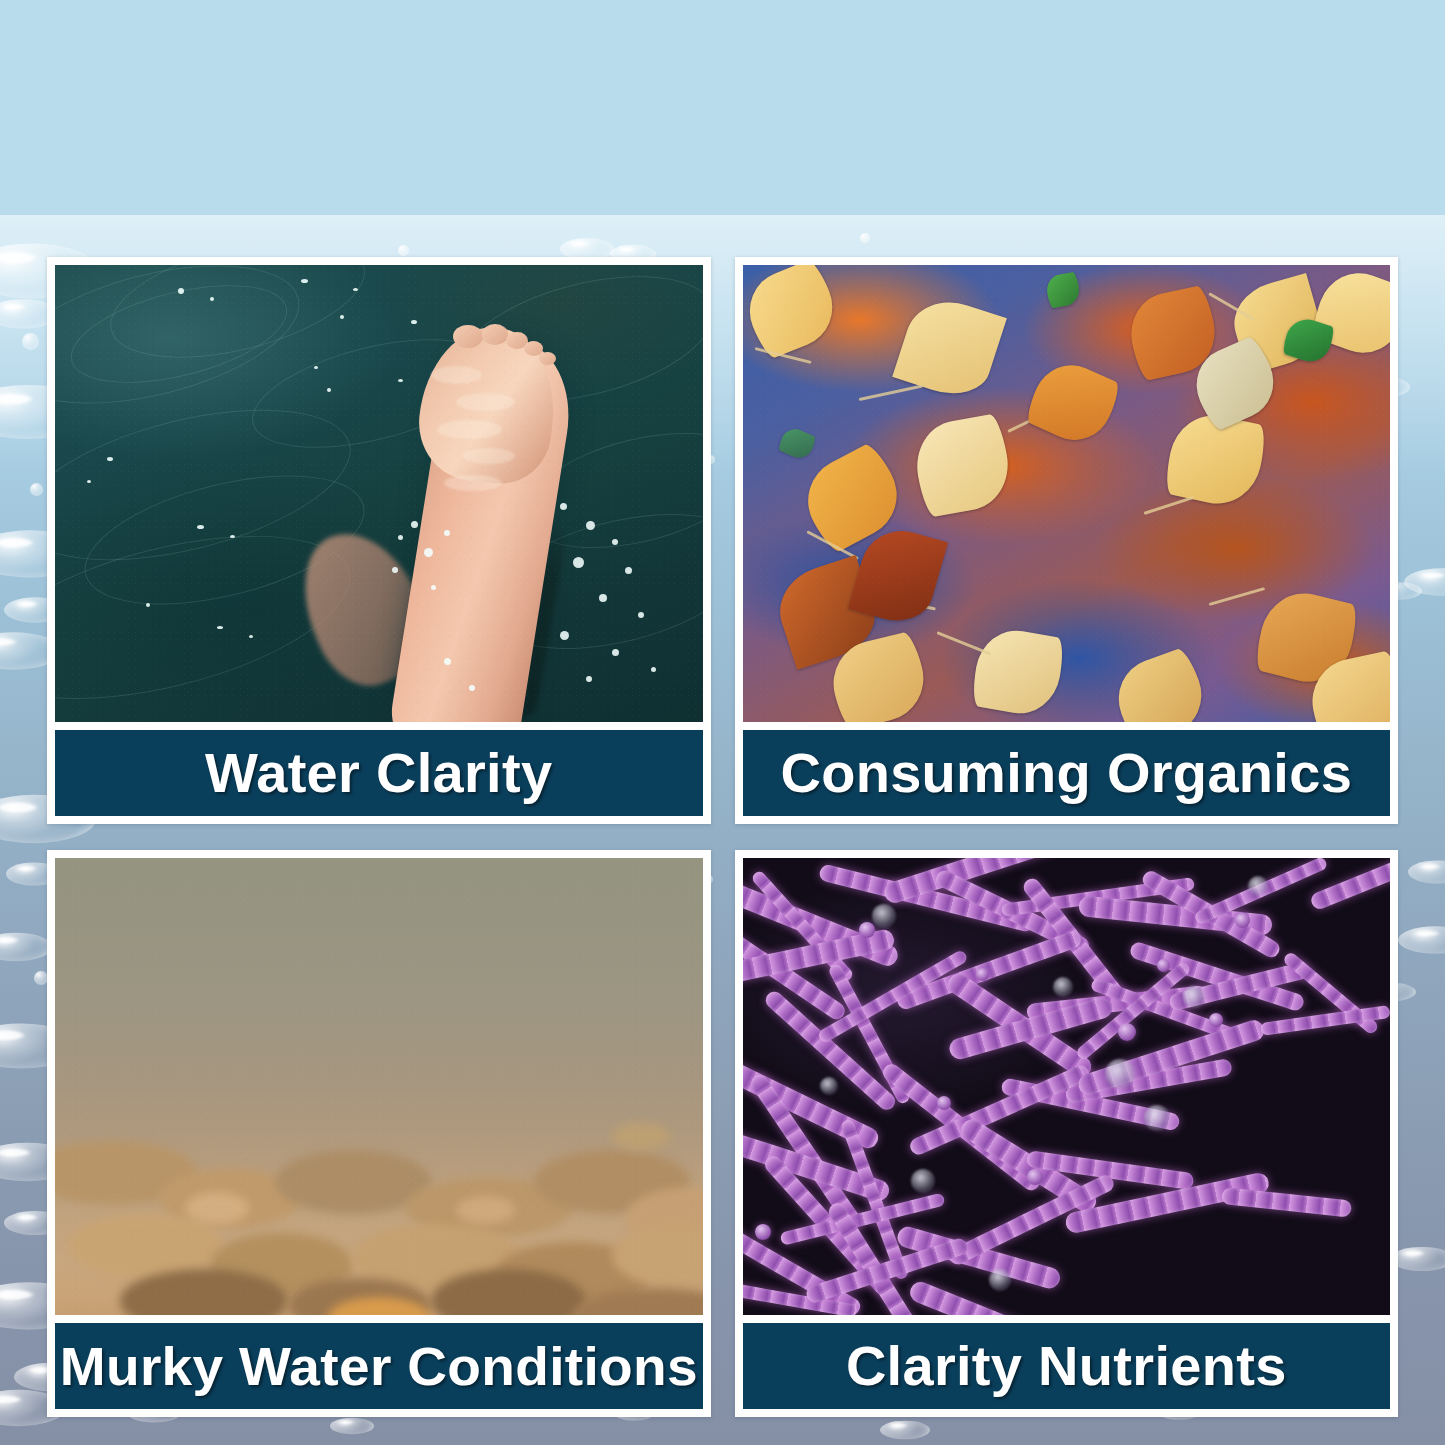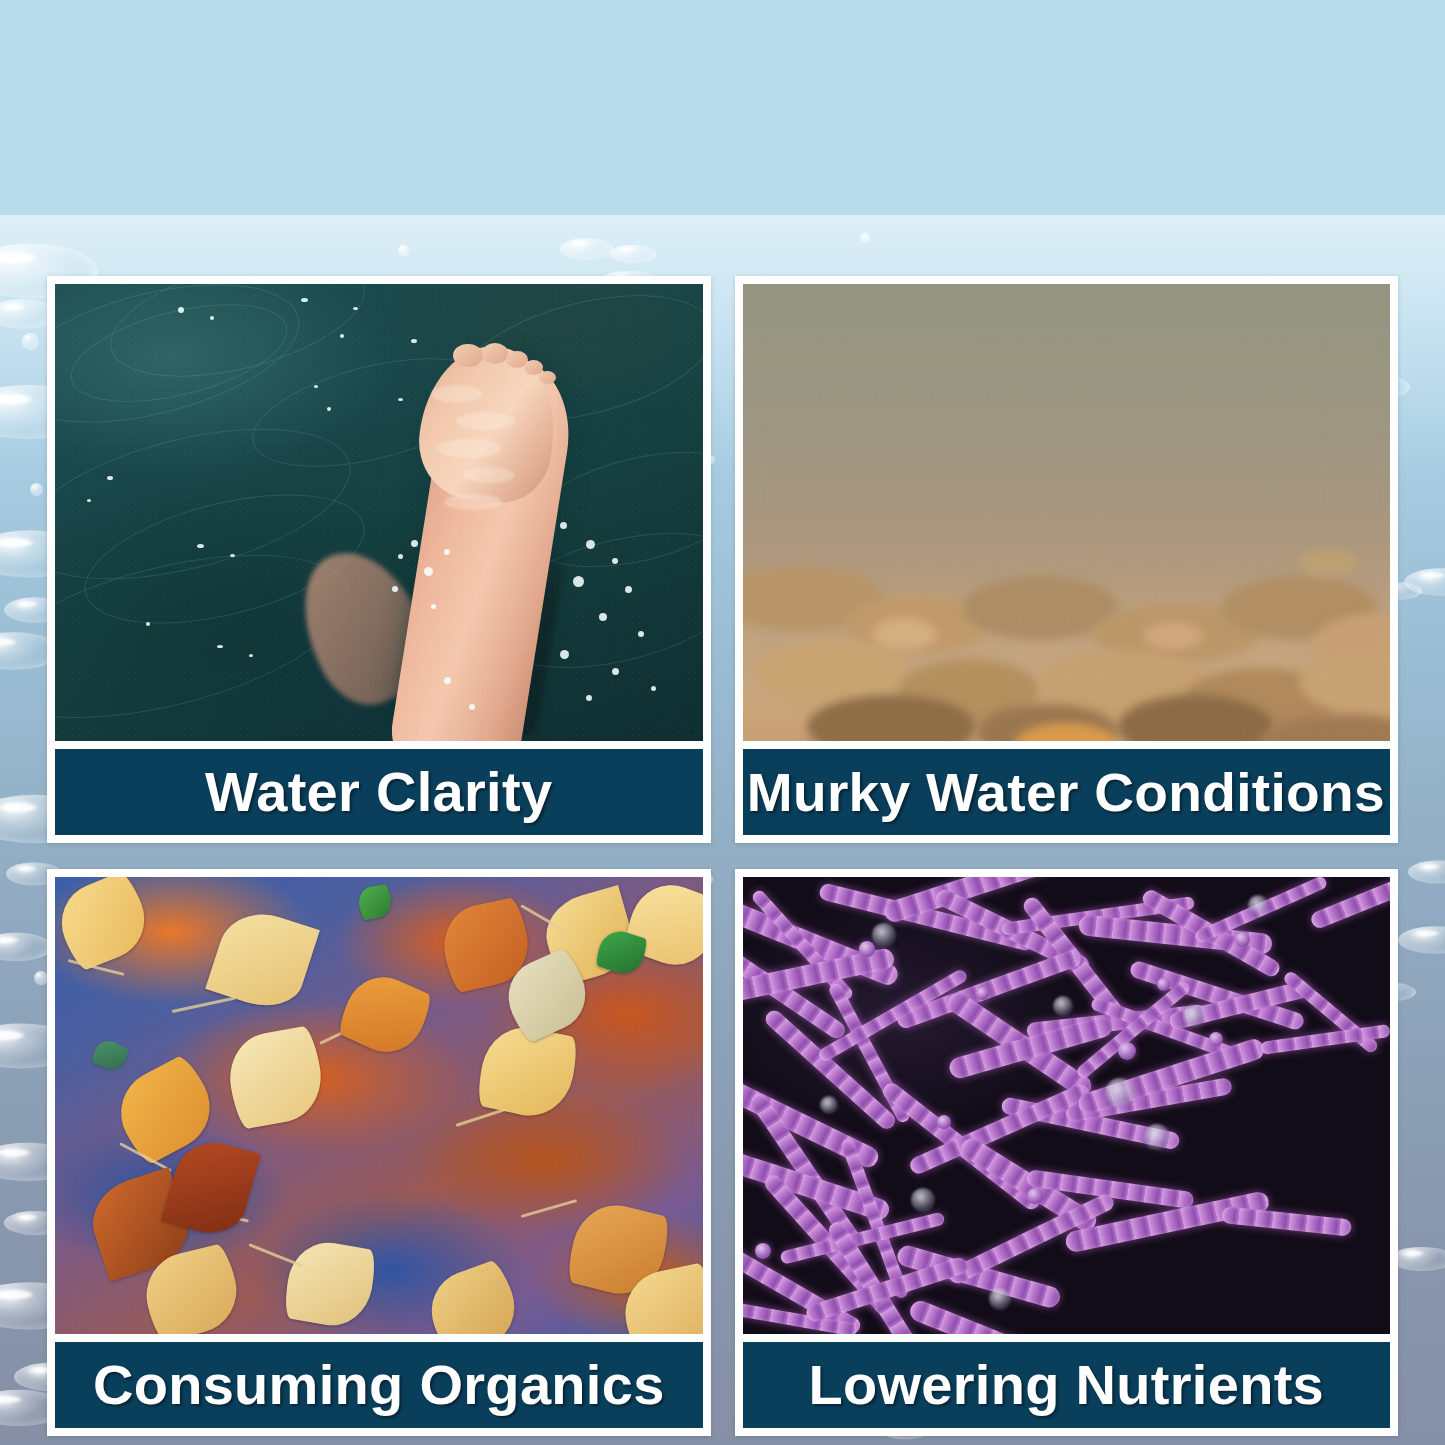--- a/index.html
+++ b/index.html
@@ -96,21 +96,21 @@
     background: rgba(255,255,255,0.85);
     filter: blur(2px);
   }
   .bubble.flat { border-radius: 50%; transform: scaleY(0.55); }
   .bubble.tiny::after { display: none; }
 
   
   .grid {
     position: absolute;
     left: 47px;
-    top: 276px;
+    top: 257px;
     width: 1351px;
     height: 1160px;
     display: grid;
     grid-template-columns: 1fr 1fr;
     grid-template-rows: 1fr 1fr;
     column-gap: 24px;
     row-gap: 26px;
   }
   .card {
     position: relative;
@@ -463,20 +463,79 @@
           <div class="sparkle" style="left:27%; top:59%; width:5px; height:3px;"></div>
           <div class="sparkle" style="left:14%; top:74%; width:4px; height:4px;"></div>
           <div class="sparkle" style="left:25%; top:79%; width:6px; height:3px;"></div>
           <div class="sparkle" style="left:30%; top:81%; width:4px; height:3px;"></div>
           <div class="sparkle" style="left:40%; top:22%; width:4px; height:3px;"></div>
           <div class="speckle"></div>
         </div>
       </div>
       <div class="card-label">
         <span>Water Clarity</span>
+      </div>
+    </div>
+
+    <div class="card">
+      <div class="card-photo">
+        <div class="photo-leaves">
+
+          <div class="leaf round" style="left:1%; top:1%; width:13%; height:17%; background:linear-gradient(135deg,#f7dc8e,#e9b85c); transform:rotate(-22deg);"></div>
+          <div class="leafstem" style="left:2%; top:18%; width:9%; height:3px; transform:rotate(14deg);"></div>
+
+          <div class="leaf pointy" style="left:25%; top:8%; width:14%; height:20%; background:linear-gradient(140deg,#f6e2a4,#e4c072); transform:rotate(18deg);"></div>
+          <div class="leafstem" style="left:18%; top:29%; width:10%; height:3px; transform:rotate(-12deg);"></div>
+
+          <div class="leaf round" style="left:27%; top:34%; width:14%; height:20%; background:linear-gradient(150deg,#f8e7b8,#e6c77e); transform:rotate(-10deg);"></div>
+          <div class="leafstem" style="left:41%; top:36%; width:9%; height:3px; transform:rotate(-26deg);"></div>
+
+          <div class="leaf round" style="left:66%; top:33%; width:14%; height:19%; background:linear-gradient(140deg,#f7dd92,#e3b659); transform:rotate(12deg);"></div>
+          <div class="leafstem" style="left:62%; top:54%; width:8%; height:3px; transform:rotate(-18deg);"></div>
+
+          <div class="leaf round" style="left:10%; top:42%; width:14%; height:18%; background:linear-gradient(150deg,#f2b54a,#dc8f2f); transform:rotate(-28deg);"></div>
+          <div class="leafstem" style="left:10%; top:58%; width:9%; height:3px; transform:rotate(28deg);"></div>
+
+          <div class="leaf pointy" style="left:76%; top:4%; width:13%; height:18%; background:linear-gradient(140deg,#f6dd93,#e0b257); transform:rotate(-16deg);"></div>
+          <div class="leafstem" style="left:72%; top:6%; width:8%; height:3px; transform:rotate(30deg);"></div>
+
+          <div class="leaf round" style="left:89%; top:2%; width:13%; height:17%; background:linear-gradient(150deg,#f9e3a0,#e8c06a); transform:rotate(20deg);"></div>
+
+          <div class="leaf round" style="left:60%; top:6%; width:13%; height:18%; background:linear-gradient(140deg,#e1873a,#c35f22); transform:rotate(-12deg);"></div>
+
+          <div class="leaf round" style="left:45%; top:22%; width:12%; height:16%; background:linear-gradient(150deg,#eda13e,#d07526); transform:rotate(24deg);"></div>
+
+          <div class="leaf pointy" style="left:6%; top:66%; width:14%; height:20%; background:linear-gradient(140deg,#d06a2c,#8d3e19); transform:rotate(-18deg);"></div>
+          <div class="leafstem" style="left:20%; top:72%; width:10%; height:3px; transform:rotate(12deg);"></div>
+
+          <div class="leaf pointy" style="left:18%; top:58%; width:12%; height:20%; background:linear-gradient(150deg,#b94a23,#7d2d13); transform:rotate(16deg);"></div>
+
+          <div class="leaf round" style="left:14%; top:82%; width:14%; height:18%; background:linear-gradient(150deg,#f0cf86,#d9a95a); transform:rotate(-14deg);"></div>
+
+          <div class="leaf round" style="left:36%; top:80%; width:13%; height:18%; background:linear-gradient(140deg,#f6e6b4,#e0c07c); transform:rotate(10deg);"></div>
+          <div class="leafstem" style="left:30%; top:80%; width:9%; height:3px; transform:rotate(22deg);"></div>
+
+          <div class="leaf round" style="left:58%; top:86%; width:13%; height:17%; background:linear-gradient(150deg,#eecf84,#d5a455); transform:rotate(-20deg);"></div>
+
+          <div class="leaf round" style="left:80%; top:72%; width:14%; height:19%; background:linear-gradient(140deg,#e8a957,#c87c2c); transform:rotate(14deg);"></div>
+          <div class="leafstem" style="left:72%; top:74%; width:9%; height:3px; transform:rotate(-16deg);"></div>
+
+          <div class="leaf round" style="left:88%; top:86%; width:14%; height:18%; background:linear-gradient(150deg,#f3d88f,#dfae5e); transform:rotate(-12deg);"></div>
+
+          <div class="leaf round" style="left:70%; top:18%; width:12%; height:16%; background:linear-gradient(150deg,#e7e0c0,#cbbf93); transform:rotate(-24deg);"></div>
+
+          <div class="leaf round" style="left:47%; top:2%; width:5%; height:7%; background:linear-gradient(140deg,#4fb04c,#2d7a31); transform:rotate(-10deg);"></div>
+          <div class="leaf round" style="left:84%; top:12%; width:7%; height:9%; background:linear-gradient(140deg,#3fa84a,#23702e); transform:rotate(18deg);"></div>
+          <div class="leaf round" style="left:6%; top:36%; width:5%; height:6%; background:linear-gradient(140deg,#49a55a,#2b6d3c); transform:rotate(24deg); opacity:0.8;"></div>
+
+          <div class="speckle" style="opacity:0.3;"></div>
+        </div>
+      </div>
+      <div class="card-label">
+        <span>Consuming Organics</span>
       </div>
     </div>
 
     <div class="card">
       <div class="card-photo">
         <div class="photo-murky">
           <div class="silt-haze"></div>
 
           <div class="silt" style="left:-4%; top:62%; width:26%; height:14%; background:#b89568;"></div>
           <div class="silt" style="left:16%; top:68%; width:22%; height:13%; background:#c09a6b;"></div>
@@ -495,79 +554,20 @@
           <div class="silt" style="left:80%; top:94%; width:26%; height:12%; background:#a07a52;"></div>
           <div class="silt" style="left:42%; top:96%; width:16%; height:10%; background:#d89b4c;"></div>
           <div class="silt" style="left:20%; top:73%; width:10%; height:7%; background:#d3ae80;"></div>
           <div class="silt" style="left:62%; top:74%; width:9%; height:6%; background:#cfa87c;"></div>
           <div class="silt" style="left:86%; top:58%; width:9%; height:6%; background:#bda072;"></div>
           <div class="speckle" style="opacity:0.35;"></div>
         </div>
       </div>
       <div class="card-label wide">
         <span>Murky Water Conditions</span>
-      </div>
-    </div>
-
-    <div class="card">
-      <div class="card-photo">
-        <div class="photo-leaves">
-
-          <div class="leaf round" style="left:1%; top:1%; width:13%; height:17%; background:linear-gradient(135deg,#f7dc8e,#e9b85c); transform:rotate(-22deg);"></div>
-          <div class="leafstem" style="left:2%; top:18%; width:9%; height:3px; transform:rotate(14deg);"></div>
-
-          <div class="leaf pointy" style="left:25%; top:8%; width:14%; height:20%; background:linear-gradient(140deg,#f6e2a4,#e4c072); transform:rotate(18deg);"></div>
-          <div class="leafstem" style="left:18%; top:29%; width:10%; height:3px; transform:rotate(-12deg);"></div>
-
-          <div class="leaf round" style="left:27%; top:34%; width:14%; height:20%; background:linear-gradient(150deg,#f8e7b8,#e6c77e); transform:rotate(-10deg);"></div>
-          <div class="leafstem" style="left:41%; top:36%; width:9%; height:3px; transform:rotate(-26deg);"></div>
-
-          <div class="leaf round" style="left:66%; top:33%; width:14%; height:19%; background:linear-gradient(140deg,#f7dd92,#e3b659); transform:rotate(12deg);"></div>
-          <div class="leafstem" style="left:62%; top:54%; width:8%; height:3px; transform:rotate(-18deg);"></div>
-
-          <div class="leaf round" style="left:10%; top:42%; width:14%; height:18%; background:linear-gradient(150deg,#f2b54a,#dc8f2f); transform:rotate(-28deg);"></div>
-          <div class="leafstem" style="left:10%; top:58%; width:9%; height:3px; transform:rotate(28deg);"></div>
-
-          <div class="leaf pointy" style="left:76%; top:4%; width:13%; height:18%; background:linear-gradient(140deg,#f6dd93,#e0b257); transform:rotate(-16deg);"></div>
-          <div class="leafstem" style="left:72%; top:6%; width:8%; height:3px; transform:rotate(30deg);"></div>
-
-          <div class="leaf round" style="left:89%; top:2%; width:13%; height:17%; background:linear-gradient(150deg,#f9e3a0,#e8c06a); transform:rotate(20deg);"></div>
-
-          <div class="leaf round" style="left:60%; top:6%; width:13%; height:18%; background:linear-gradient(140deg,#e1873a,#c35f22); transform:rotate(-12deg);"></div>
-
-          <div class="leaf round" style="left:45%; top:22%; width:12%; height:16%; background:linear-gradient(150deg,#eda13e,#d07526); transform:rotate(24deg);"></div>
-
-          <div class="leaf pointy" style="left:6%; top:66%; width:14%; height:20%; background:linear-gradient(140deg,#d06a2c,#8d3e19); transform:rotate(-18deg);"></div>
-          <div class="leafstem" style="left:20%; top:72%; width:10%; height:3px; transform:rotate(12deg);"></div>
-
-          <div class="leaf pointy" style="left:18%; top:58%; width:12%; height:20%; background:linear-gradient(150deg,#b94a23,#7d2d13); transform:rotate(16deg);"></div>
-
-          <div class="leaf round" style="left:14%; top:82%; width:14%; height:18%; background:linear-gradient(150deg,#f0cf86,#d9a95a); transform:rotate(-14deg);"></div>
-
-          <div class="leaf round" style="left:36%; top:80%; width:13%; height:18%; background:linear-gradient(140deg,#f6e6b4,#e0c07c); transform:rotate(10deg);"></div>
-          <div class="leafstem" style="left:30%; top:80%; width:9%; height:3px; transform:rotate(22deg);"></div>
-
-          <div class="leaf round" style="left:58%; top:86%; width:13%; height:17%; background:linear-gradient(150deg,#eecf84,#d5a455); transform:rotate(-20deg);"></div>
-
-          <div class="leaf round" style="left:80%; top:72%; width:14%; height:19%; background:linear-gradient(140deg,#e8a957,#c87c2c); transform:rotate(14deg);"></div>
-          <div class="leafstem" style="left:72%; top:74%; width:9%; height:3px; transform:rotate(-16deg);"></div>
-
-          <div class="leaf round" style="left:88%; top:86%; width:14%; height:18%; background:linear-gradient(150deg,#f3d88f,#dfae5e); transform:rotate(-12deg);"></div>
-
-          <div class="leaf round" style="left:70%; top:18%; width:12%; height:16%; background:linear-gradient(150deg,#e7e0c0,#cbbf93); transform:rotate(-24deg);"></div>
-
-          <div class="leaf round" style="left:47%; top:2%; width:5%; height:7%; background:linear-gradient(140deg,#4fb04c,#2d7a31); transform:rotate(-10deg);"></div>
-          <div class="leaf round" style="left:84%; top:12%; width:7%; height:9%; background:linear-gradient(140deg,#3fa84a,#23702e); transform:rotate(18deg);"></div>
-          <div class="leaf round" style="left:6%; top:36%; width:5%; height:6%; background:linear-gradient(140deg,#49a55a,#2b6d3c); transform:rotate(24deg); opacity:0.8;"></div>
-
-          <div class="speckle" style="opacity:0.3;"></div>
-        </div>
-      </div>
-      <div class="card-label">
-        <span>Consuming Organics</span>
       </div>
     </div>
 
     <div class="card">
       <div class="card-photo">
         <div class="photo-micro">
 
           <div class="filament thick" style="left:-4%; top:4%;  width:30%; transform:rotate(22deg);"></div>
           <div class="filament" style="left:-6%; top:12%; width:26%; transform:rotate(34deg);"></div>
           <div class="filament thin" style="left:2%;  top:2%;  width:22%; transform:rotate(48deg);"></div>
@@ -633,18 +633,18 @@
           <div class="ghost-cell" style="left:62%; top:54%; width:26px; height:26px;"></div>
           <div class="ghost-cell" style="left:68%; top:28%; width:22px; height:22px;"></div>
           <div class="ghost-cell" style="left:48%; top:26%; width:20px; height:20px;"></div>
           <div class="ghost-cell" style="left:26%; top:68%; width:24px; height:24px;"></div>
           <div class="ghost-cell" style="left:38%; top:90%; width:22px; height:22px;"></div>
           <div class="ghost-cell" style="left:12%; top:48%; width:18px; height:18px;"></div>
           <div class="ghost-cell" style="left:78%; top:4%;  width:20px; height:20px;"></div>
         </div>
       </div>
       <div class="card-label">
-        <span>Lowering Nutrients</span>
+        <span>Clarity Nutrients</span>
       </div>
     </div>
 
   </div>
 </div>
 
 </body></html>

